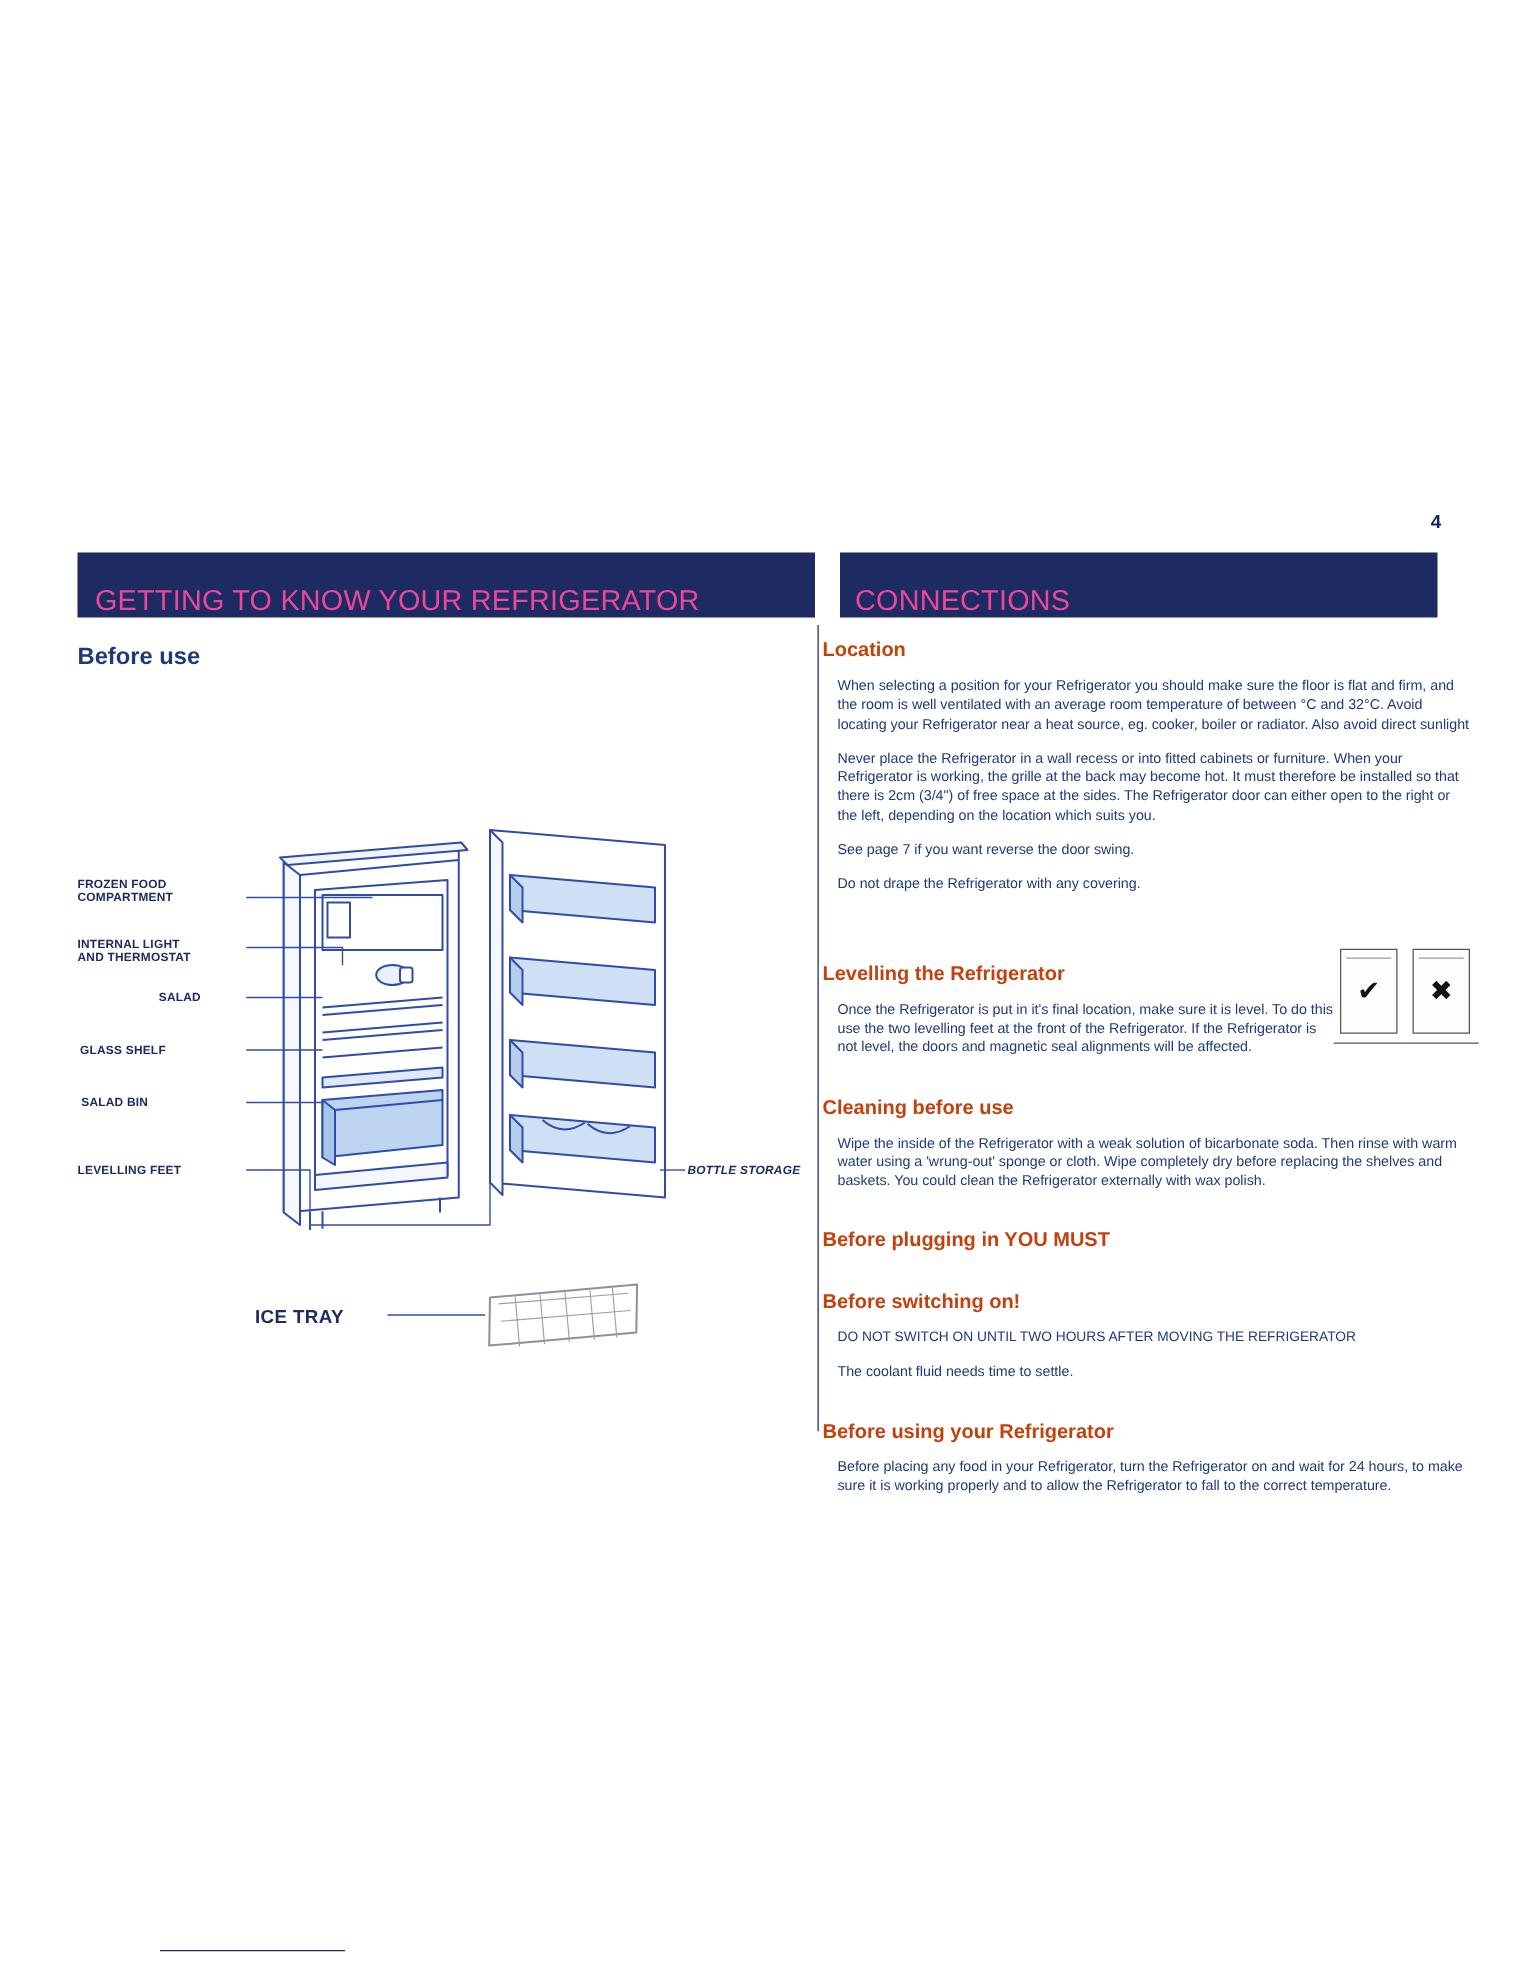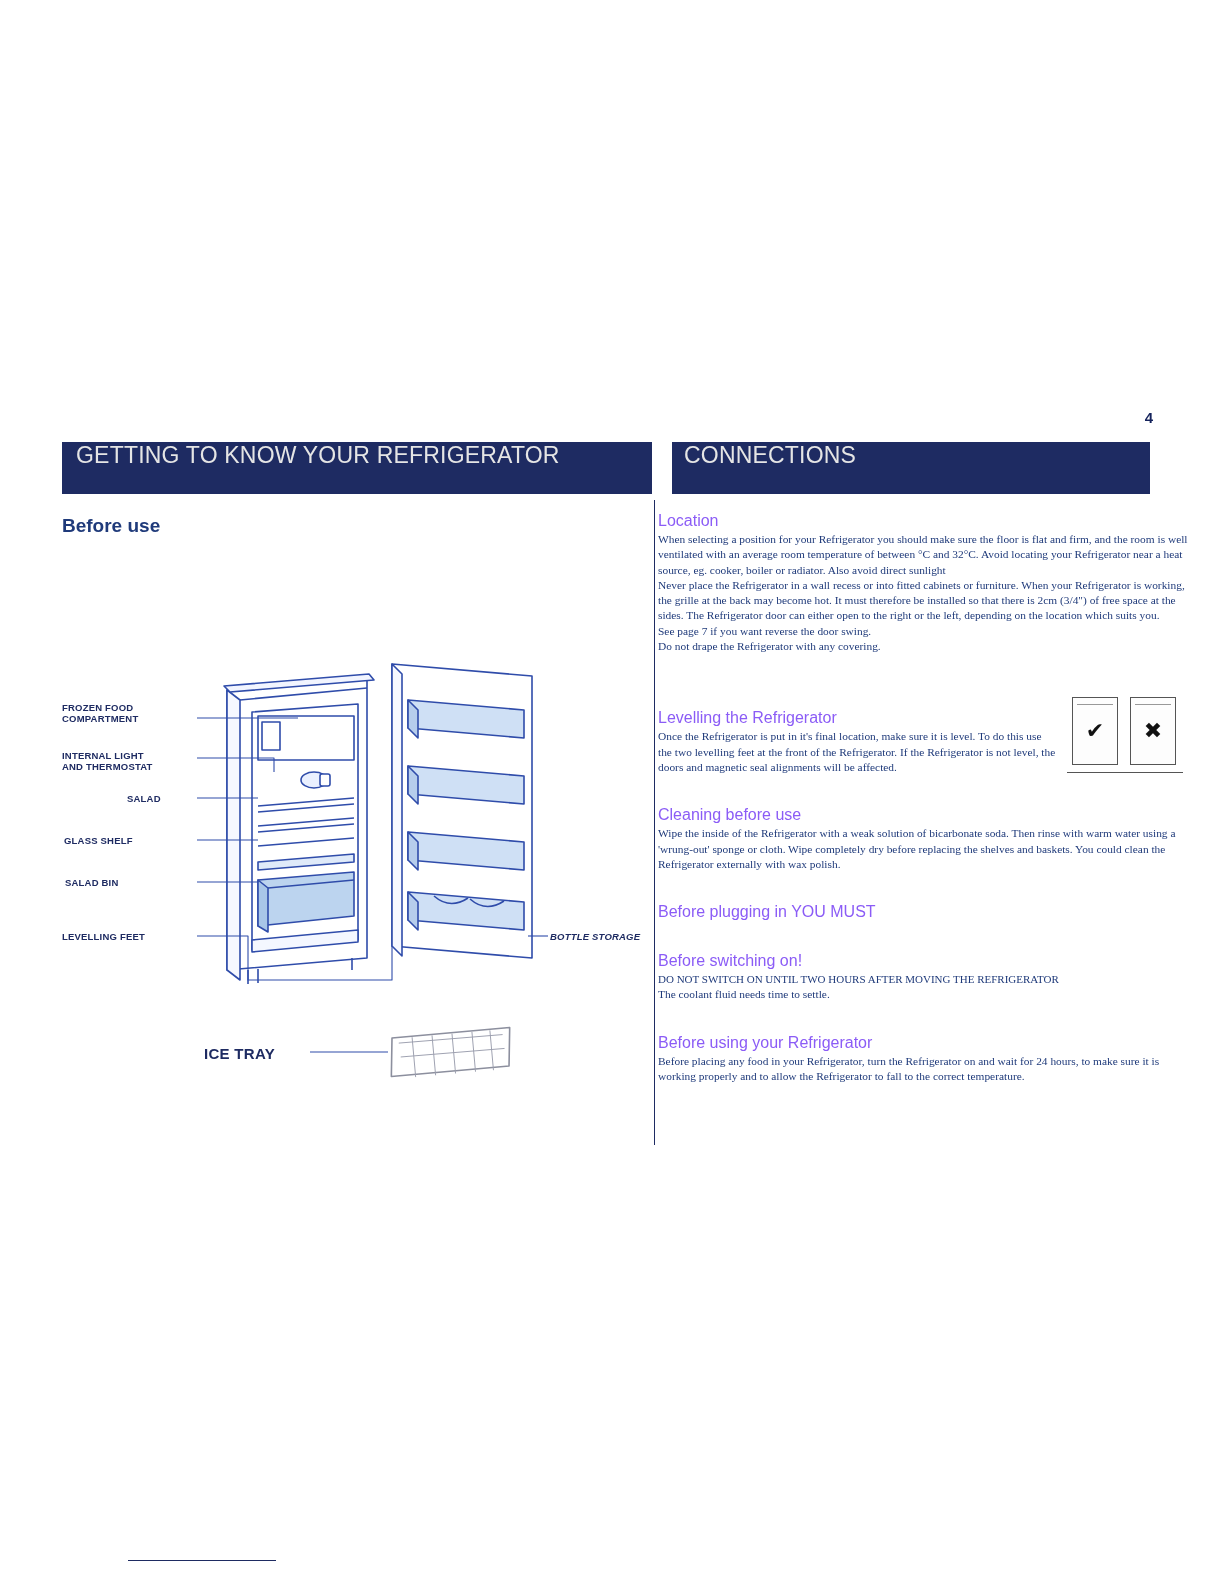--- a/index.html
+++ b/index.html
@@ -22,23 +22,23 @@
     position: absolute;
     top: 409px;
     right: 72px;
     font-size: 15px;
     font-weight: bold;
     color: #15235c;
   }
   .banner {
     position: absolute;
     background: #1e2b62;
-    color: #e5e5e5;
+    color: #ec4899;
     display: flex;
-    align-items: flex-start;
+    align-items: flex-end;
     box-sizing: border-box;
   }
   .banner-left {
     left: 62px;
     top: 442px;
     width: 590px;
     height: 52px;
     padding-left: 14px;
   }
   .banner-right {
@@ -72,30 +72,29 @@
 
   
   .right-col {
     position: absolute;
     left: 658px;
     top: 512px;
     width: 533px;
   }
   .sec-head {
     font-size: 16px;
-    color: #8b5cf6;
+    color: #c2410c;
     margin: 0 0 2px 0;
-    font-weight: normal;
+    font-weight: bold;
   }
   .sec-body {
     font-size: 11.4px;
     line-height: 15.3px;
     color: #1f3a7a;
-    margin: 0;
-    font-family: Liberation Serif, serif;
+    margin: 12px;
   }
   .sec-body.small-caps {
     font-size: 11px;
   }
   .block { margin-bottom: 13px; }
   .gap-lg { height: 42px; }
   .gap-md { height: 18px; }
 
   .levelling-wrap {
     position: relative;

